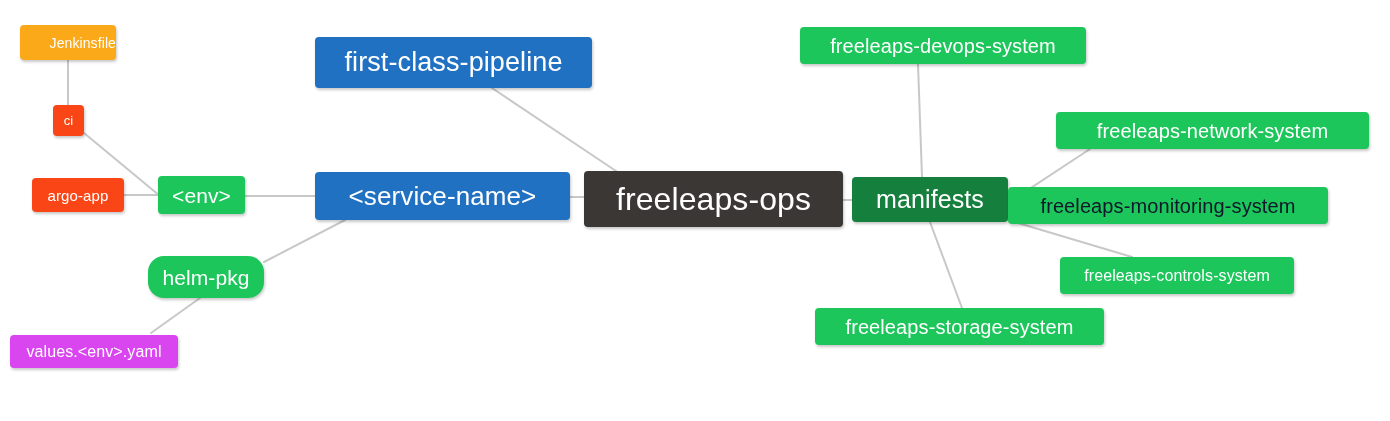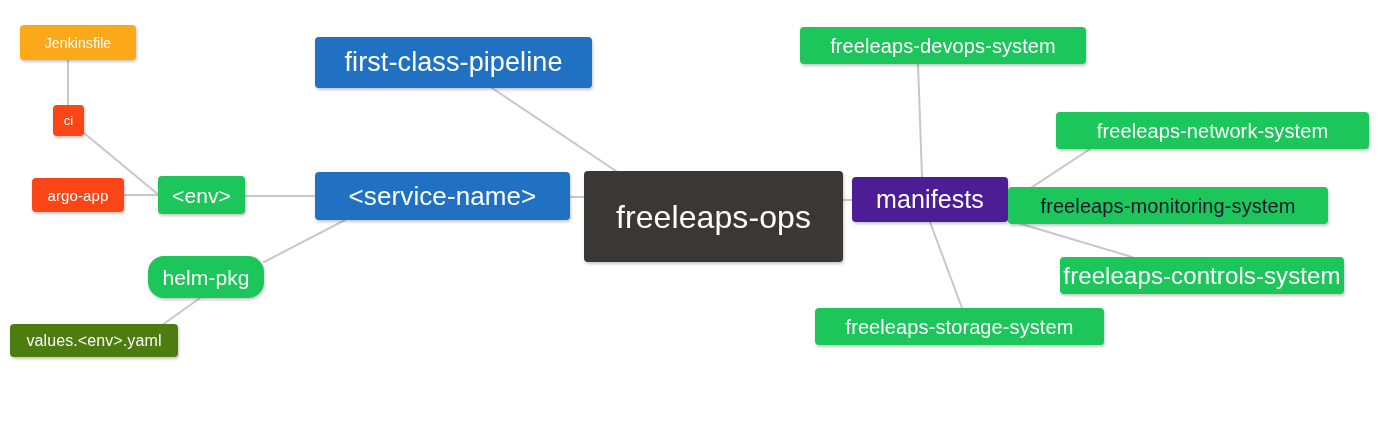--- a/index.html
+++ b/index.html
@@ -58,59 +58,59 @@
       <line x1="492" y1="88" x2="616" y2="171" stroke="#c8c8c8" stroke-width="2" stroke-linecap="round"></line>
       <line x1="570" y1="197" x2="584" y2="197" stroke="#c8c8c8" stroke-width="2" stroke-linecap="round"></line>
       <line x1="843" y1="200" x2="852" y2="200" stroke="#c8c8c8" stroke-width="2" stroke-linecap="round"></line>
       <line x1="922" y1="177" x2="918" y2="64" stroke="#c8c8c8" stroke-width="2" stroke-linecap="round"></line>
       <line x1="1008" y1="203" x2="1090" y2="149" stroke="#c8c8c8" stroke-width="2" stroke-linecap="round"></line>
       <line x1="1008" y1="204" x2="1052" y2="204" stroke="#c8c8c8" stroke-width="2" stroke-linecap="round"></line>
       <line x1="1008" y1="220" x2="1132" y2="257" stroke="#c8c8c8" stroke-width="2" stroke-linecap="round"></line>
       <line x1="930" y1="222" x2="962" y2="308" stroke="#c8c8c8" stroke-width="2" stroke-linecap="round"></line>
     </svg>
   <div id="node-layer">
-      <div class="node" style="left: 20px; top: 25px; width: 116px; height: 35px; background: rgb(251, 169, 25); font-size: 14px; color: rgb(255, 255, 255);">
+      <div class="node" style="left: 20px; top: 25px; width: 96px; height: 35px; background: rgb(251, 169, 25); font-size: 14px; color: rgb(255, 255, 255); justify-content: flex-end;">
         <span class="node-label">Jenkinsfile</span>
       </div>
       <div class="node" style="left: 53px; top: 105px; width: 31px; height: 31px; background: rgb(250, 70, 22); font-size: 13px; color: rgb(255, 255, 255);">
         <span class="node-label">ci</span>
       </div>
       <div class="node" style="left: 32px; top: 178px; width: 92px; height: 34px; background: rgb(250, 70, 22); font-size: 15px; color: rgb(255, 255, 255);">
         <span class="node-label">argo-app</span>
       </div>
       <div class="node" style="left: 158px; top: 176px; width: 87px; height: 38px; background: rgb(28, 198, 91); font-size: 21px; color: rgb(255, 255, 255);">
         <span class="node-label">&lt;env&gt;</span>
       </div>
       <div class="node" style="left: 148px; top: 256px; width: 116px; height: 42px; background: rgb(28, 198, 91); font-size: 21px; color: rgb(255, 255, 255); border-radius: 16px;">
         <span class="node-label">helm-pkg</span>
       </div>
-      <div class="node" style="left: 10px; top: 324px; width: 168px; height: 33px; background: #4d7c0f; font-size: 16px; color: rgb(255, 255, 255);">
+      <div class="node" style="left: 10px; top: 335px; width: 168px; height: 33px; background: #d946ef; font-size: 16px; color: rgb(255, 255, 255);">
         <span class="node-label">values.&lt;env&gt;.yaml</span>
       </div>
       <div class="node" style="left: 315px; top: 37px; width: 277px; height: 51px; background: rgb(33, 113, 195); font-size: 27px; color: rgb(255, 255, 255);">
         <span class="node-label">first-class-pipeline</span>
       </div>
       <div class="node" style="left: 315px; top: 172px; width: 255px; height: 48px; background: rgb(33, 113, 195); font-size: 26px; color: rgb(255, 255, 255);">
         <span class="node-label">&lt;service-name&gt;</span>
       </div>
-      <div class="node" style="left: 584px; top: 171px; width: 259px; height: 91px; background: rgb(59, 55, 53); font-size: 32px; color: rgb(255, 255, 255);">
+      <div class="node" style="left: 584px; top: 171px; width: 259px; height: 56px; background: rgb(59, 55, 53); font-size: 32px; color: rgb(255, 255, 255);">
         <span class="node-label">freeleaps-ops</span>
       </div>
-      <div class="node" style="left: 852px; top: 177px; width: 156px; height: 45px; background: #4c1d95; font-size: 25px; color: rgb(255, 255, 255);">
+      <div class="node" style="left: 852px; top: 177px; width: 156px; height: 45px; background: #15803d; font-size: 25px; color: rgb(255, 255, 255);">
         <span class="node-label">manifests</span>
       </div>
       <div class="node" style="left: 800px; top: 27px; width: 286px; height: 37px; background: rgb(28, 198, 91); font-size: 20px; color: rgb(255, 255, 255); align-items: center;">
         <span class="node-label">freeleaps-devops-system</span>
       </div>
       <div class="node" style="left: 1056px; top: 112px; width: 313px; height: 37px; background: rgb(28, 198, 91); font-size: 20px; color: rgb(255, 255, 255);">
         <span class="node-label">freeleaps-network-system</span>
       </div>
       <div class="node" style="left: 1008px; top: 187px; width: 320px; height: 37px; background: rgb(28, 198, 91); font-size: 20px; color: #0f172a;">
         <span class="node-label">freeleaps-monitoring-system</span>
       </div>
-      <div class="node" style="left: 1060px; top: 257px; width: 284px; height: 37px; background: rgb(28, 198, 91); font-size: 24px; color: rgb(255, 255, 255); justify-content: center;">
+      <div class="node" style="left: 1060px; top: 257px; width: 234px; height: 37px; background: rgb(28, 198, 91); font-size: 16px; color: rgb(255, 255, 255); justify-content: center;">
         <span class="node-label">freeleaps-controls-system</span>
       </div>
       <div class="node" style="left: 815px; top: 308px; width: 289px; height: 37px; background: rgb(28, 198, 91); font-size: 20px; color: rgb(255, 255, 255);">
         <span class="node-label">freeleaps-storage-system</span>
       </div>
     </div>
 </div>
 
 </body></html>

